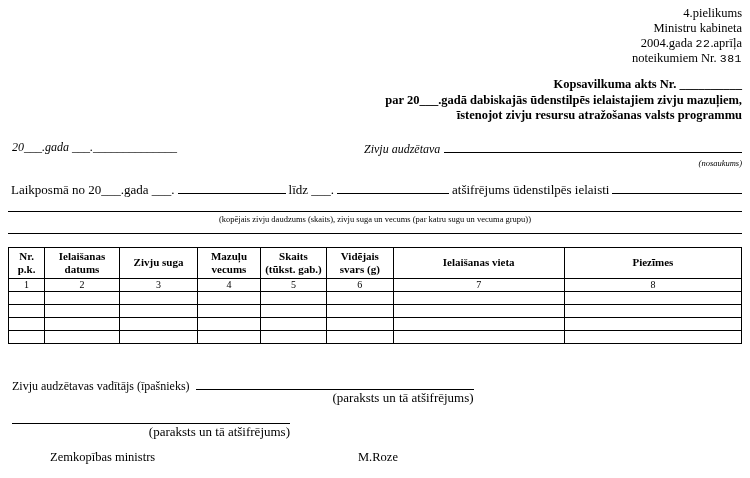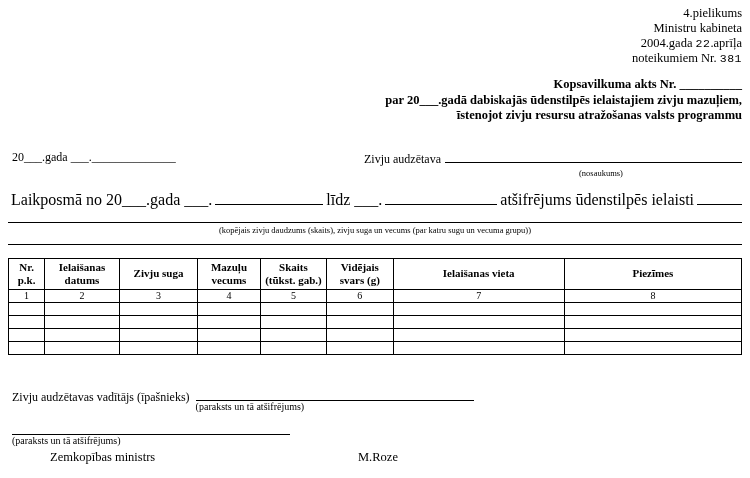--- a/index.html
+++ b/index.html
@@ -14,30 +14,30 @@
   .annex { text-align:right; font-size:12.5px; line-height:15px; }
   .annex .typed { font-family:"Liberation Mono", monospace; font-size:11.5px; letter-spacing:0.5px;margin-top:31px; }
 
   
   .title { text-align:right; font-weight:bold; font-size:12.5px; line-height:15.5px; margin-top:11px; }
 
   
   .line { display:inline-block; border-bottom:1px solid #000; height:13px; vertical-align:baseline; }
 
   
-  .date-row { display:flex; margin-top:26px; font-size:12px; align-items:flex-start; }
+  .date-row { display:flex; margin-top:16px; font-size:12px; align-items:flex-start;font-style:italic; }
   .date-left { margin-left:4px; white-space:nowrap; }
   .farm-group { margin-left:auto; width:378px; }
   .farm-row { display:flex; align-items:baseline; }
   .farm-label { white-space:nowrap; padding-right:4px; }
   .farm-line { flex:1; }
-  .farm-caption { font-size:8.5px; text-align:center; margin-left:96px; margin-top:1px; }
-
-  
-  .period-row { display:flex; align-items:baseline; margin-top:13px; font-size:16px;justify-content:center; }
+  .farm-caption { font-size:8.5px; text-align:right; margin-left:96px; margin-top:1px; }
+
+  
+  .period-row { display:flex; align-items:baseline; margin-top:13px; font-size:13px;justify-content:center; }
   .period-row .txt { white-space:nowrap; padding:0 3px; }
   .pl1 { width:108px; } .pl2 { width:112px; } .pl3 { flex:1; }
 
   .full-line { border-bottom:1px solid #000; height:0; margin-top:13px; }
   .full-caption { font-size:8.5px; text-align:center; margin-top:2px; }
   .full-line2 { border-bottom:1px solid #000; height:0; margin-top:9px; }
 
   
   table { width:734px; border-collapse:collapse; table-layout:fixed; margin-top:13px; }
   th, td { border:1px solid #000; padding:0 2px; text-align:center; vertical-align:middle; }
@@ -45,21 +45,21 @@
   td.num { font-size:10px; height:13px; line-height:12px; }
   tr.empty-row td { height:13px; }
   col.c1{width:36px} col.c2{width:74px} col.c3{width:78px} col.c4{width:62px}
   col.c5{width:66px} col.c6{width:66px} col.c7{width:170px} col.c8{width:176px}
 
   
   .sig-row { margin-top:33px; font-size:12px; display:flex; align-items:baseline; margin-left:4px; }
   .sig-row.second { margin-top:17px; }
   .sig-label { white-space:nowrap; padding-right:6px; }
   .sig-line { position:relative; display:inline-block; width:278px; border-bottom:1px solid #000; height:13px; }
-  .sig-caption { position:absolute; top:13px; left:0; width:100%; text-align:left; font-size:10px; }
+  .sig-caption { position:absolute; top:13px; left:0; width:100%; text-align:right; font-size:13px; }
 
   
   .footer { position:absolute; left:0; top:450px; width:750px; font-size:12.5px; }
   .footer .minister { position:absolute; left:50px; white-space:nowrap; }
   .footer .name { position:absolute; left:358px; white-space:nowrap; }
 </style>
 </head>
 <body>
 
 <div class="page">

